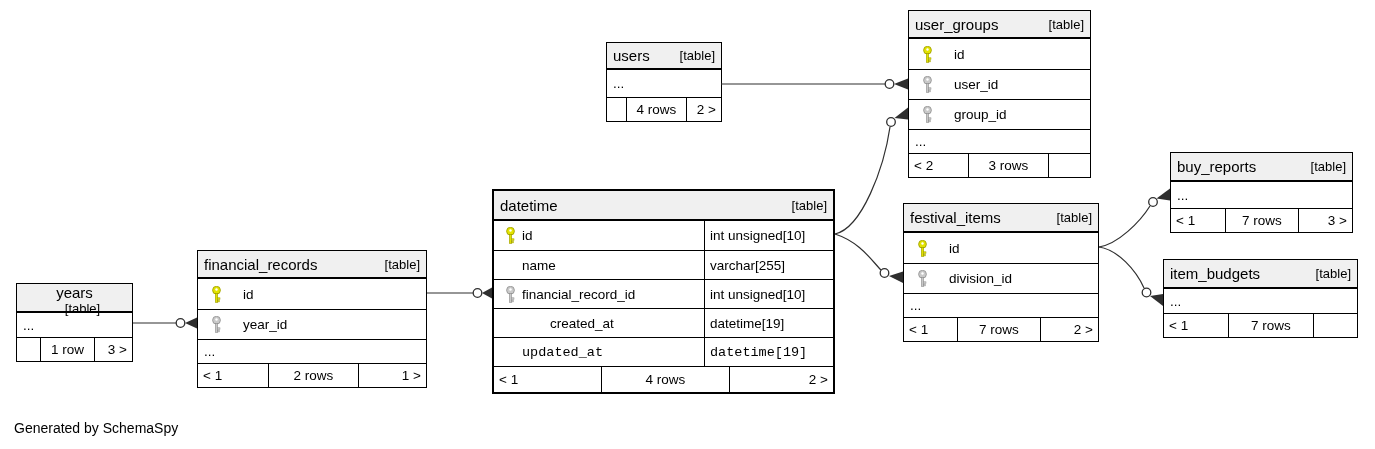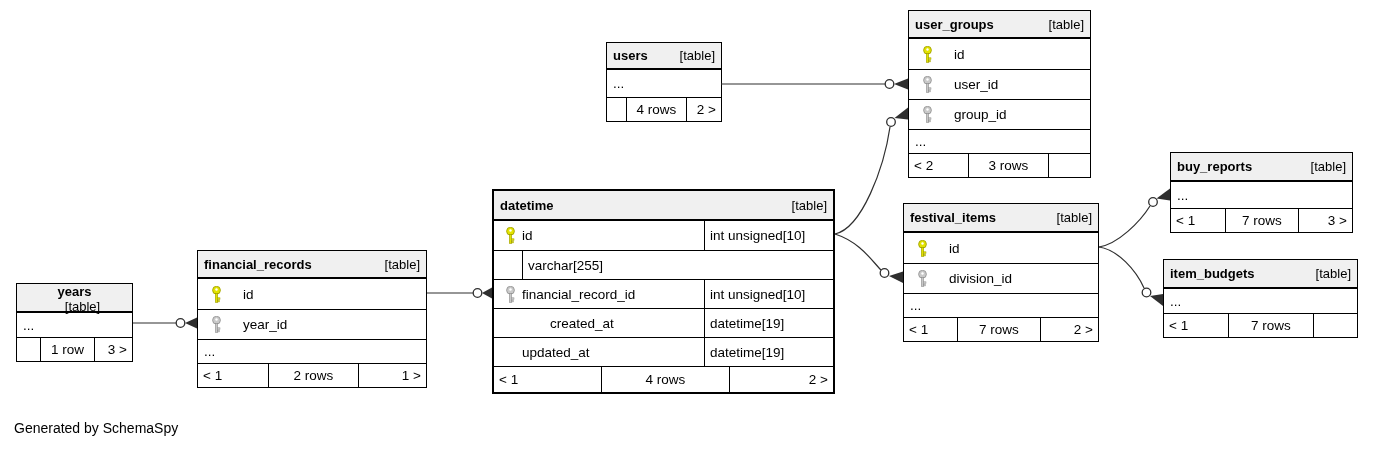--- a/index.html
+++ b/index.html
@@ -7,23 +7,23 @@
     --foreign-key:#c9c9c9; --foreign-key-stroke:#8f8f8f;
     --header-bg:#f0f0f0; --border:#000000; --relation-line:#2f2f2f;
   }
   html,body{margin:0;padding:0;background:#ffffff;}
   body{font-family:"Liberation Sans","DejaVu Sans",sans-serif;color:#000;}
   #canvas{position:relative;width:1375px;height:449px;background:#fff;overflow:hidden;}
 
   .tbl{position:absolute;background:#fff;border:1px solid var(--border);box-sizing:border-box;}
   .tbl.focus{border-width:2px;}
   .hd{background:var(--header-bg);border-bottom:2px solid var(--border);display:flex;justify-content:space-between;align-items:center;padding:0 6px;box-sizing:border-box;}
-  .hd .nm{font-weight:bold;font-size:13px;white-space:nowrap;}
+  .hd .nm{font-weight:normal;font-size:15px;white-space:nowrap;}
   .hd .tg{font-size:13px;white-space:nowrap;margin-left:16px;}
-  .row{display:flex;align-items:center;box-sizing:border-box;font-size:13.5px;white-space:nowrap;}
+  .row{display:flex;align-items:center;box-sizing:border-box;font-size:13.5px;white-space:nowrap;justify-content:space-between;}
   .body .row + .row{border-top:1px solid var(--border);}
   .keyslot{width:45px;padding-left:13px;box-sizing:border-box;display:flex;align-items:center;flex:none;}
   .focus .keyslot{width:28px;padding-left:11px;}
   .colname{flex:1;}
   .coltype{width:129px;flex:none;border-left:1px solid var(--border);align-self:stretch;display:flex;align-items:center;padding-left:5px;box-sizing:border-box;}
   .ellip{padding-left:6px;}
   .ft{display:flex;border-top:1px solid var(--border);font-size:13.5px;box-sizing:border-box;}
   .ft .c{box-sizing:border-box;display:flex;align-items:center;flex:none;}
   .ft .c1{border-right:1px solid var(--border);padding-left:5px;}
   .ft .c2{border-right:1px solid var(--border);justify-content:center;}
@@ -176,41 +176,42 @@
               <rect class="fillpart" x="6.6" y="11.8" width="2.4" height="1.7" stroke-width="0.5"></rect>
               <rect class="fillpart" x="6.6" y="14.4" width="1.8" height="1.5" stroke-width="0.5"></rect>
               <circle cx="5.5" cy="3.5" r="1.2" fill="#ffffff"></circle>
             </svg>
           </span>
         <span class="colname">id</span>
         <span class="coltype">int unsigned[10]</span>
       </div>
       <div class="row" style="height:29px;">
         <span class="keyslot"></span>
+        <span class="colname">name</span>
         <span class="coltype">varchar[255]</span>
       </div>
       <div class="row" style="height:29px;">
         <span class="keyslot">
             <svg class="key fk" width="11" height="17" viewBox="0 0 11 17">
               <circle class="fillpart" cx="5.5" cy="4.2" r="3.9" stroke-width="0.8"></circle>
               <rect class="fillpart" x="4.3" y="7.6" width="2.4" height="8.8" stroke-width="0.6"></rect>
               <rect class="fillpart" x="6.6" y="11.8" width="2.4" height="1.7" stroke-width="0.5"></rect>
               <rect class="fillpart" x="6.6" y="14.4" width="1.8" height="1.5" stroke-width="0.5"></rect>
               <circle cx="5.5" cy="3.5" r="1.2" fill="#ffffff"></circle>
             </svg>
           </span>
         <span class="colname">financial_record_id</span>
         <span class="coltype">int unsigned[10]</span>
       </div>
       <div class="row" style="height:29px;gap:28px;">
         <span class="keyslot"></span>
         <span class="colname">created_at</span>
         <span class="coltype">datetime[19]</span>
       </div>
-      <div class="row" style="height:29px;">
+      <div class="row" style="height:29px;font-family:Liberation Mono, monospace;">
         <span class="keyslot"></span>
         <span class="colname">updated_at</span>
         <span class="coltype">datetime[19]</span>
       </div>
     </div>
     <div class="ft" style="height:26px;">
       <span class="c c1" style="width:108px;">&lt; 1</span>
       <span class="c c2" style="width:128px;">4 rows</span>
       <span class="c c3">2 &gt;</span>
     </div>

